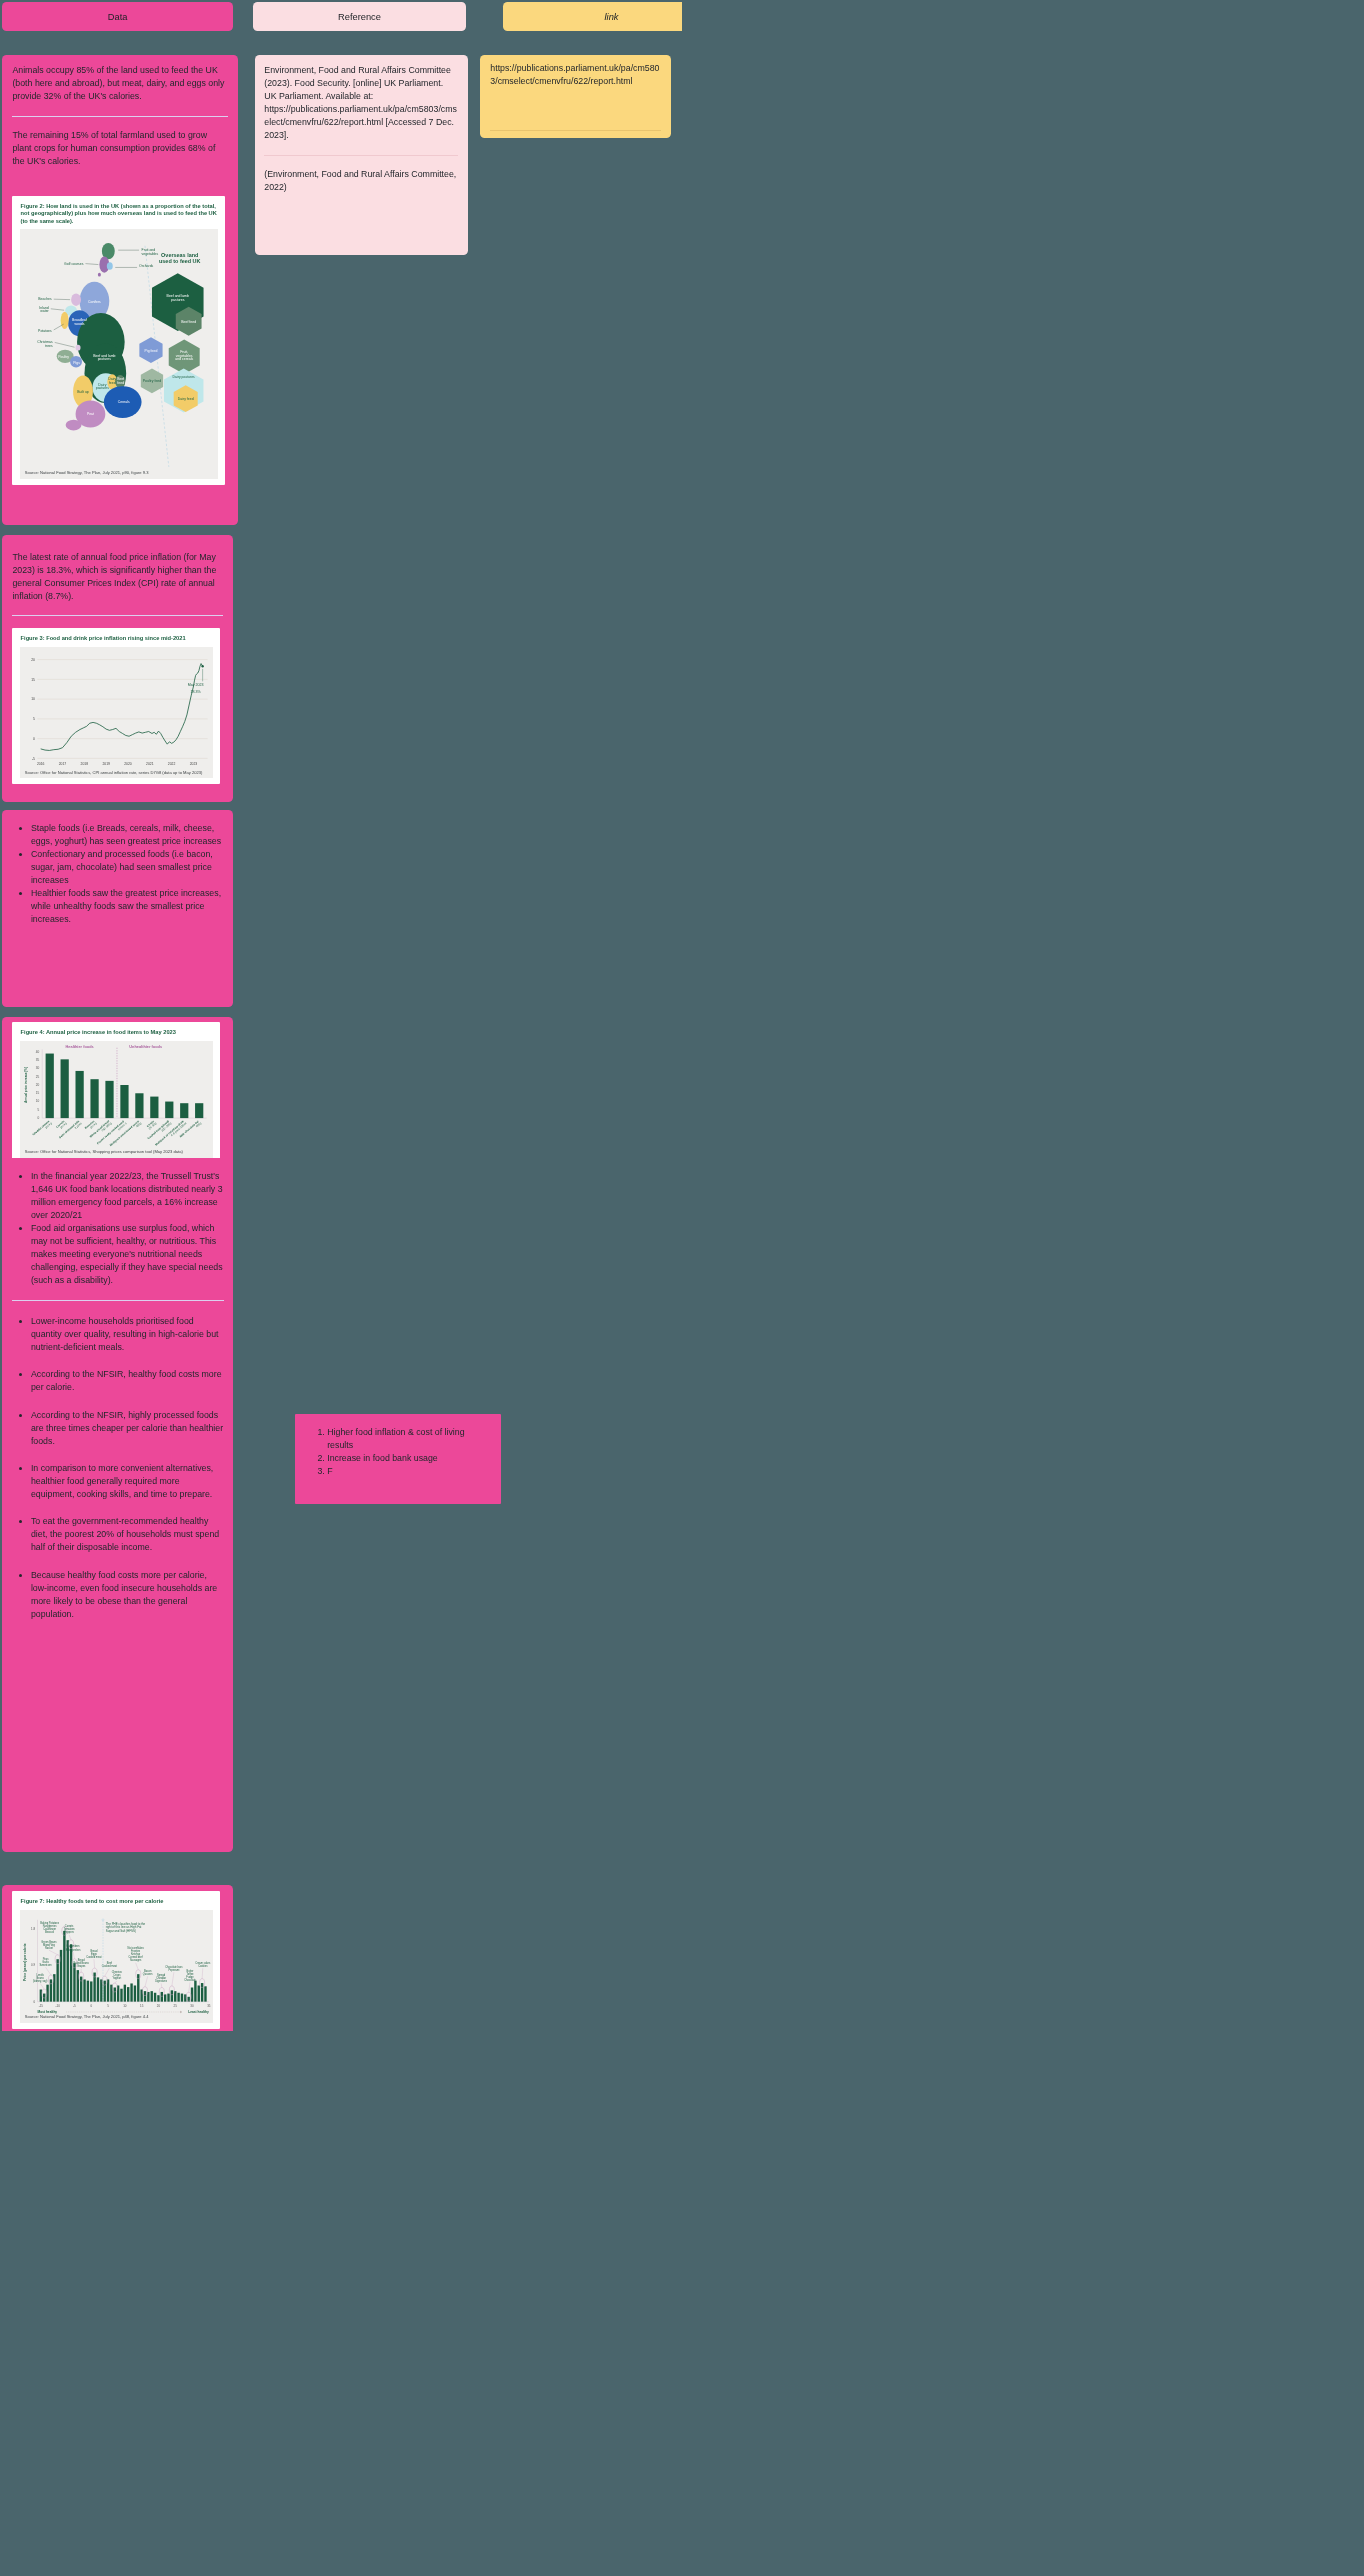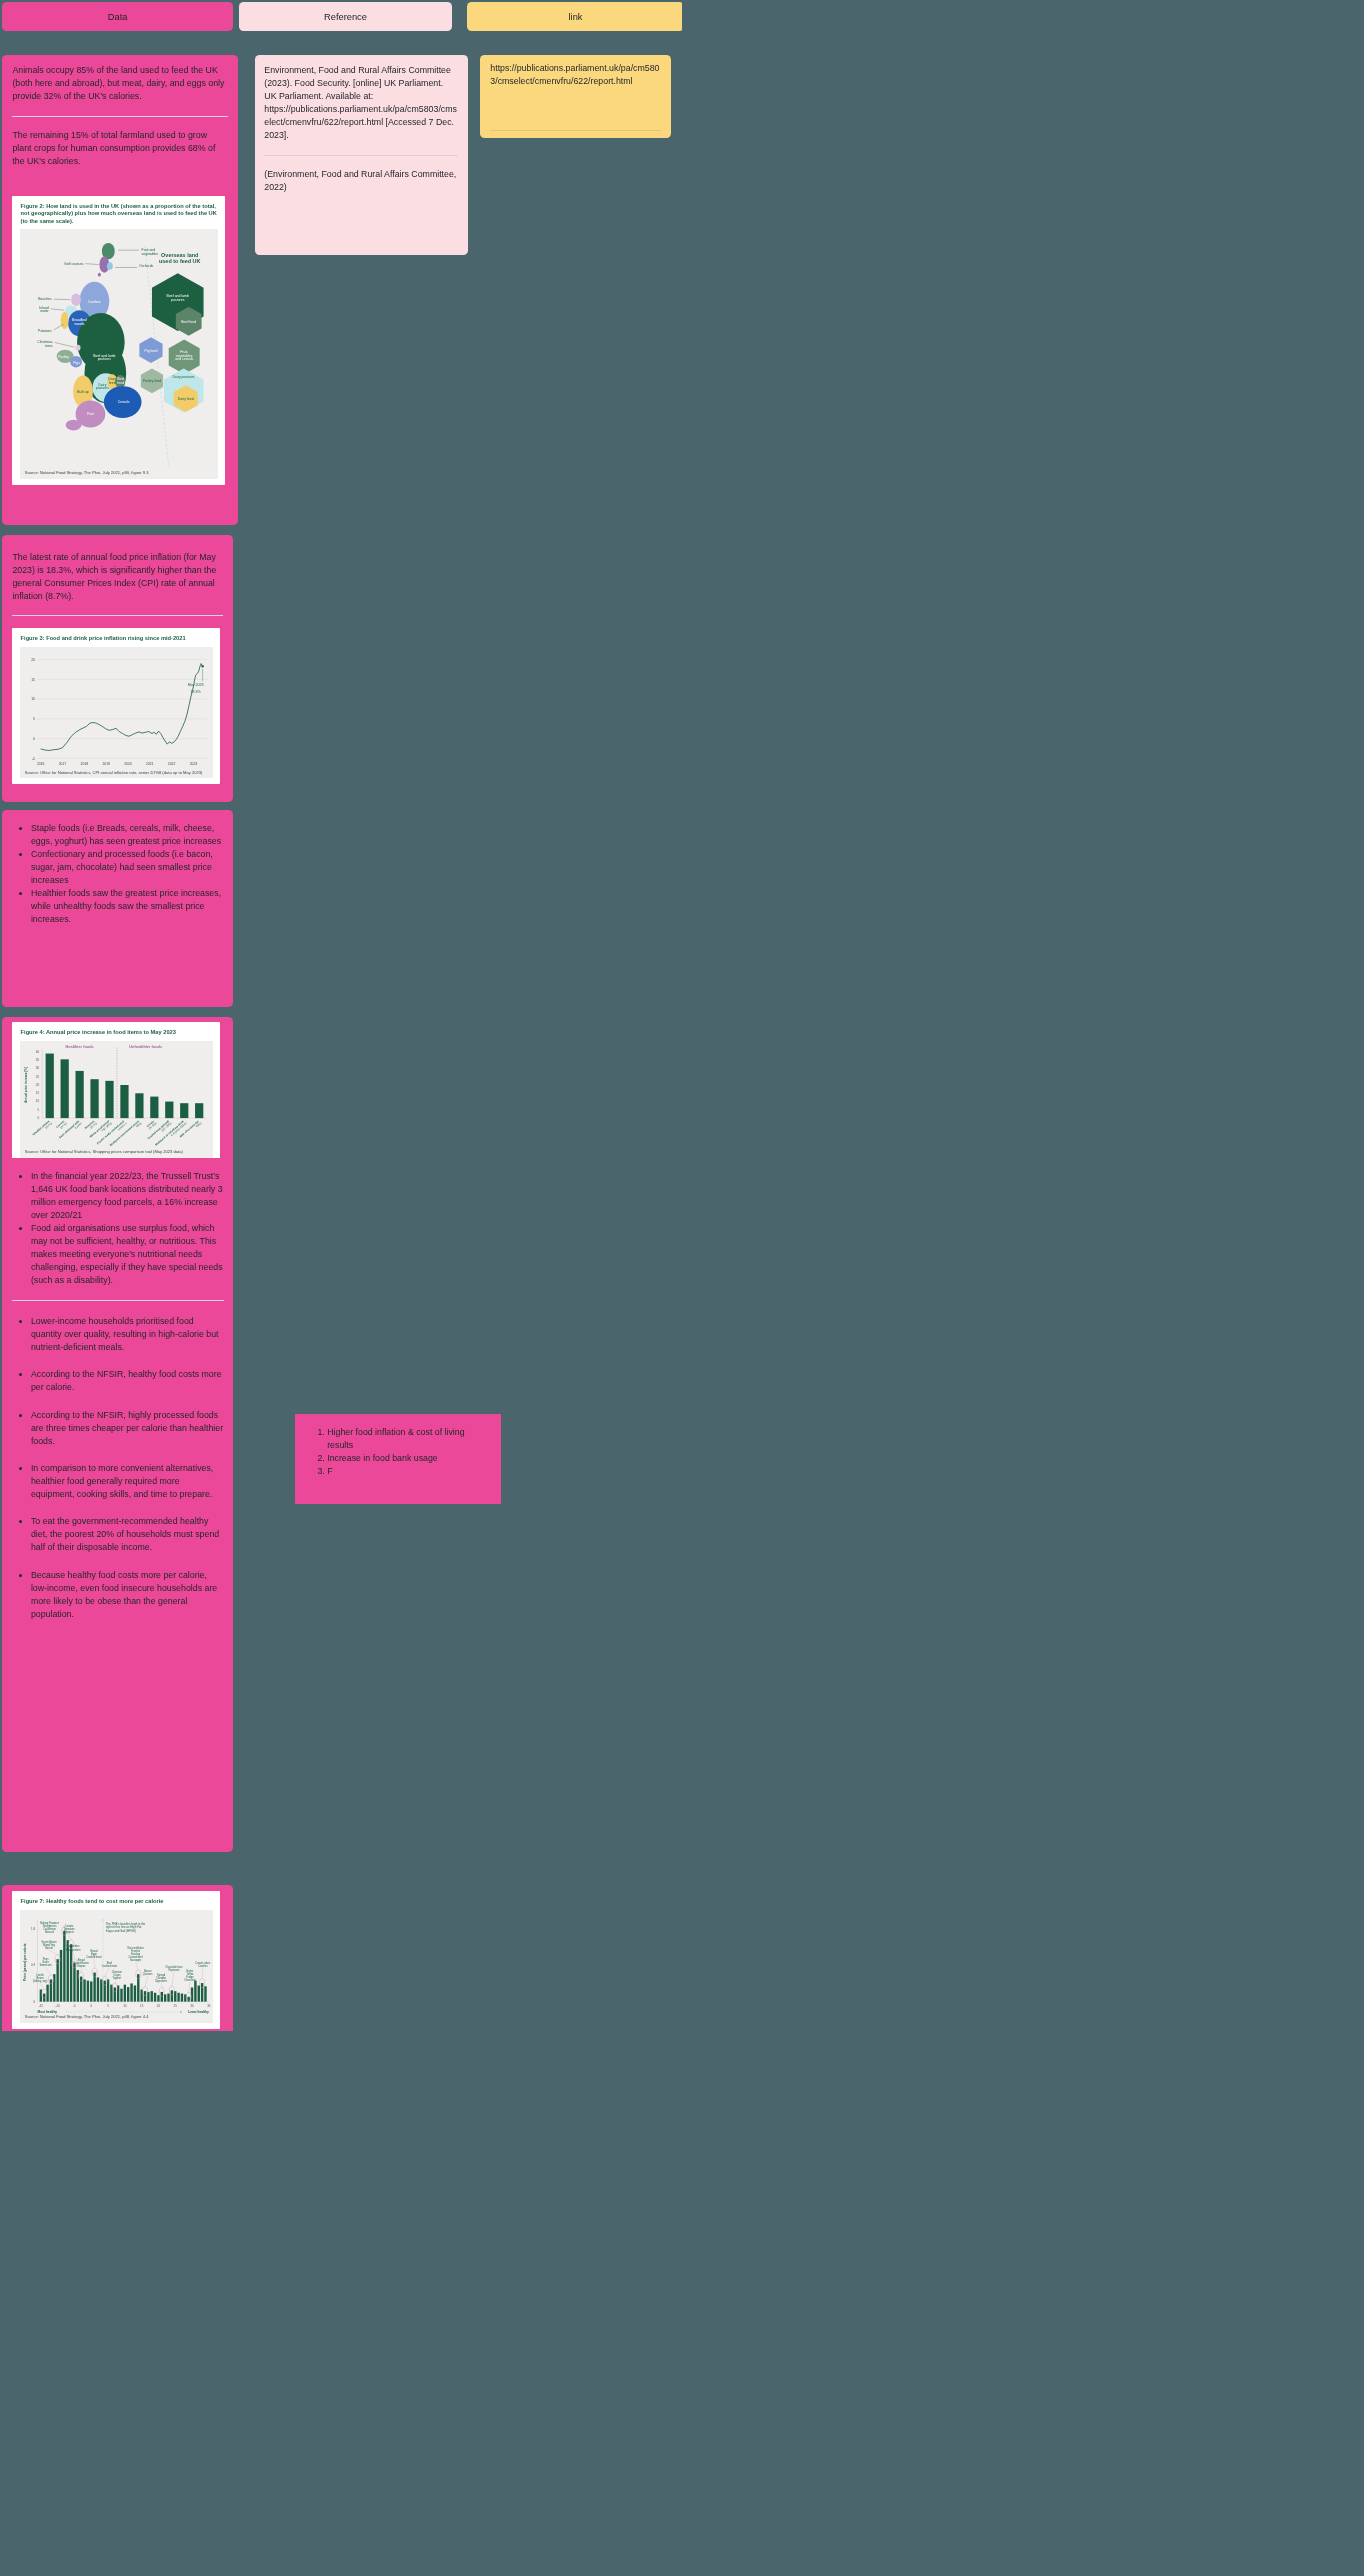--- a/index.html
+++ b/index.html
@@ -26,24 +26,24 @@
   .urltext{font-size:8.8px;line-height:13px;color:#23272c;overflow-wrap:anywhere;}
 </style>
 </head>
 <body>
 
 <div id="board">
 
   <div class="col-header lav" style="left:2.1px;width:231px;">
     <span>Data</span>
   </div>
-  <div class="col-header pink" style="left:239px;width:213px;align-items:center;">
+  <div class="col-header pink" style="left:253px;width:213px;align-items:center;">
     <span>Reference</span>
   </div>
-  <div class="col-header yellow" style="left:467px;width:217px;">
+  <div class="col-header yellow" style="left:503px;width:217px;font-style:italic;">
     <span>link</span>
   </div>
 
   <div class="card lav" style="left:2.1px;top:55px;width:236px;height:470px;padding:9.3px 10.3px 0 10.3px;">
     <p>Animals occupy 85% of the land used to feed the UK (both here and abroad), but meat, dairy, and eggs only provide 32% of the UK's calories.</p>
     <hr>
     <p>The remaining 15% of total farmland used to grow plant crops for human consumption provides 68% of the UK's calories.</p>
     <div class="figbox" style="height:289px;margin-top:28px;margin-left:0;margin-right:2.6px;">
       <div class="figcap">Figure 2: How land is used in the UK (shown as a proportion of the total, not geographically) plus how much overseas land is used to feed the UK (to the same scale).</div>
       <div class="figpanel">

